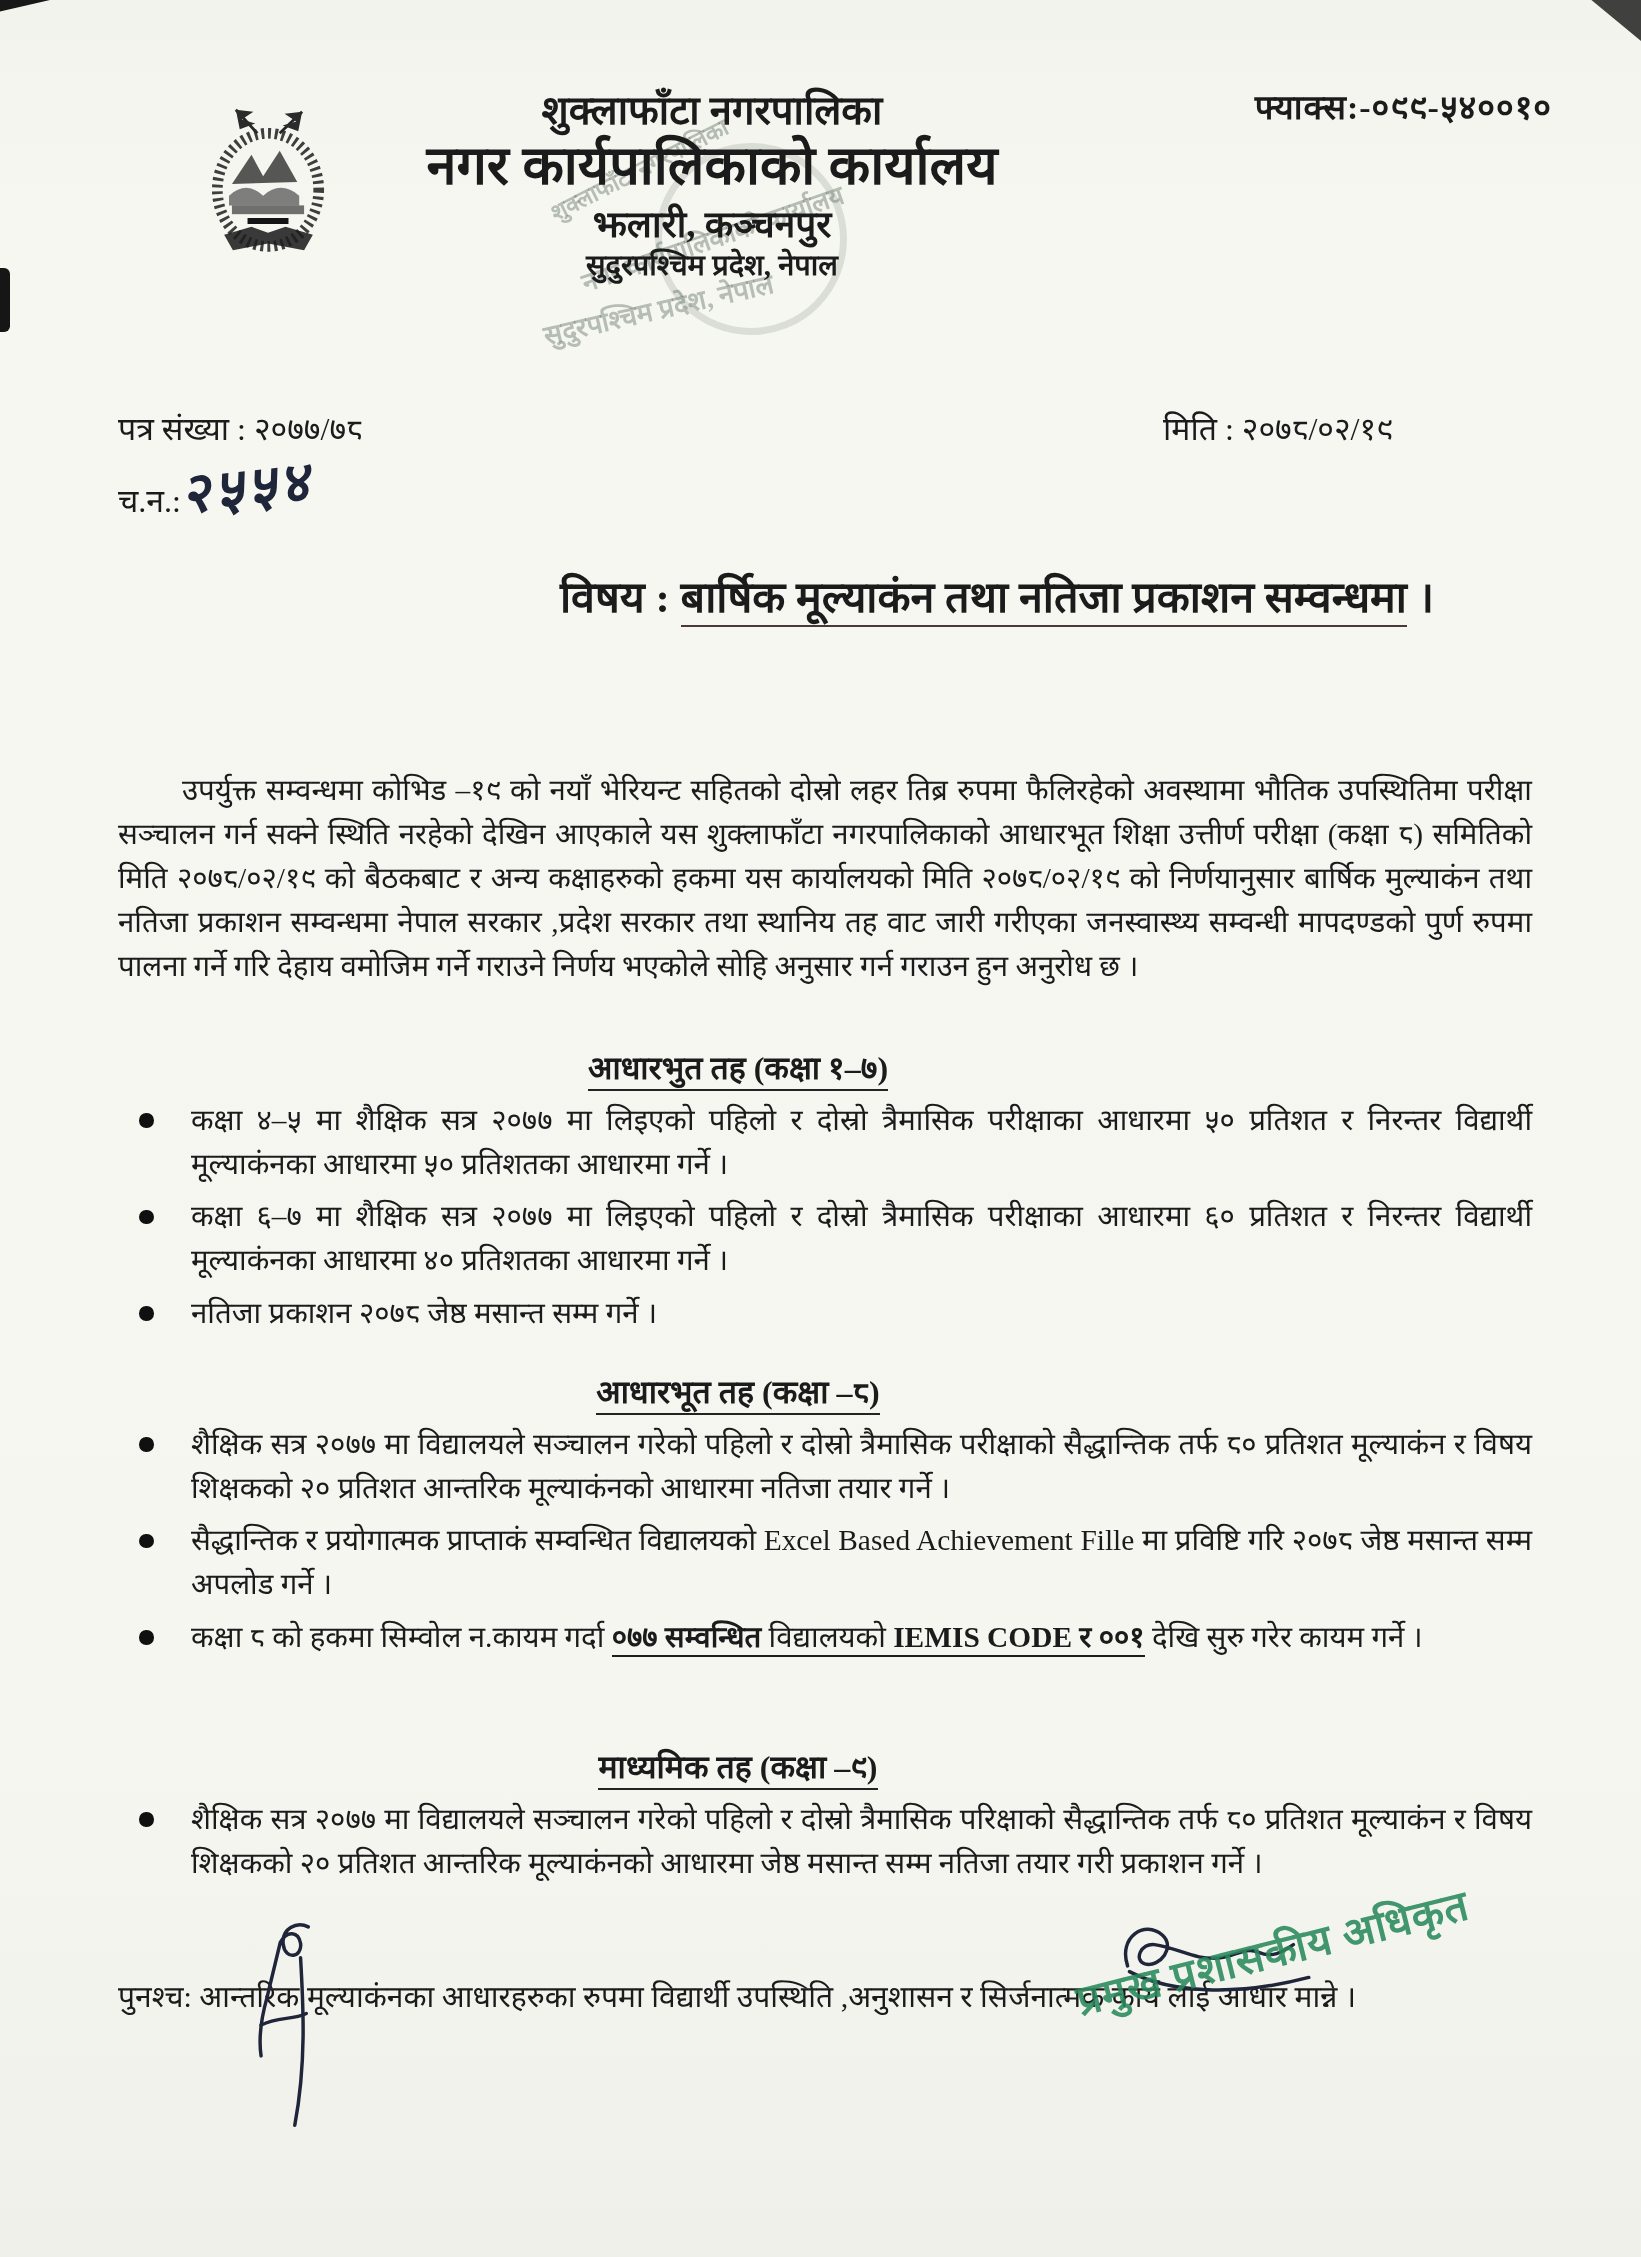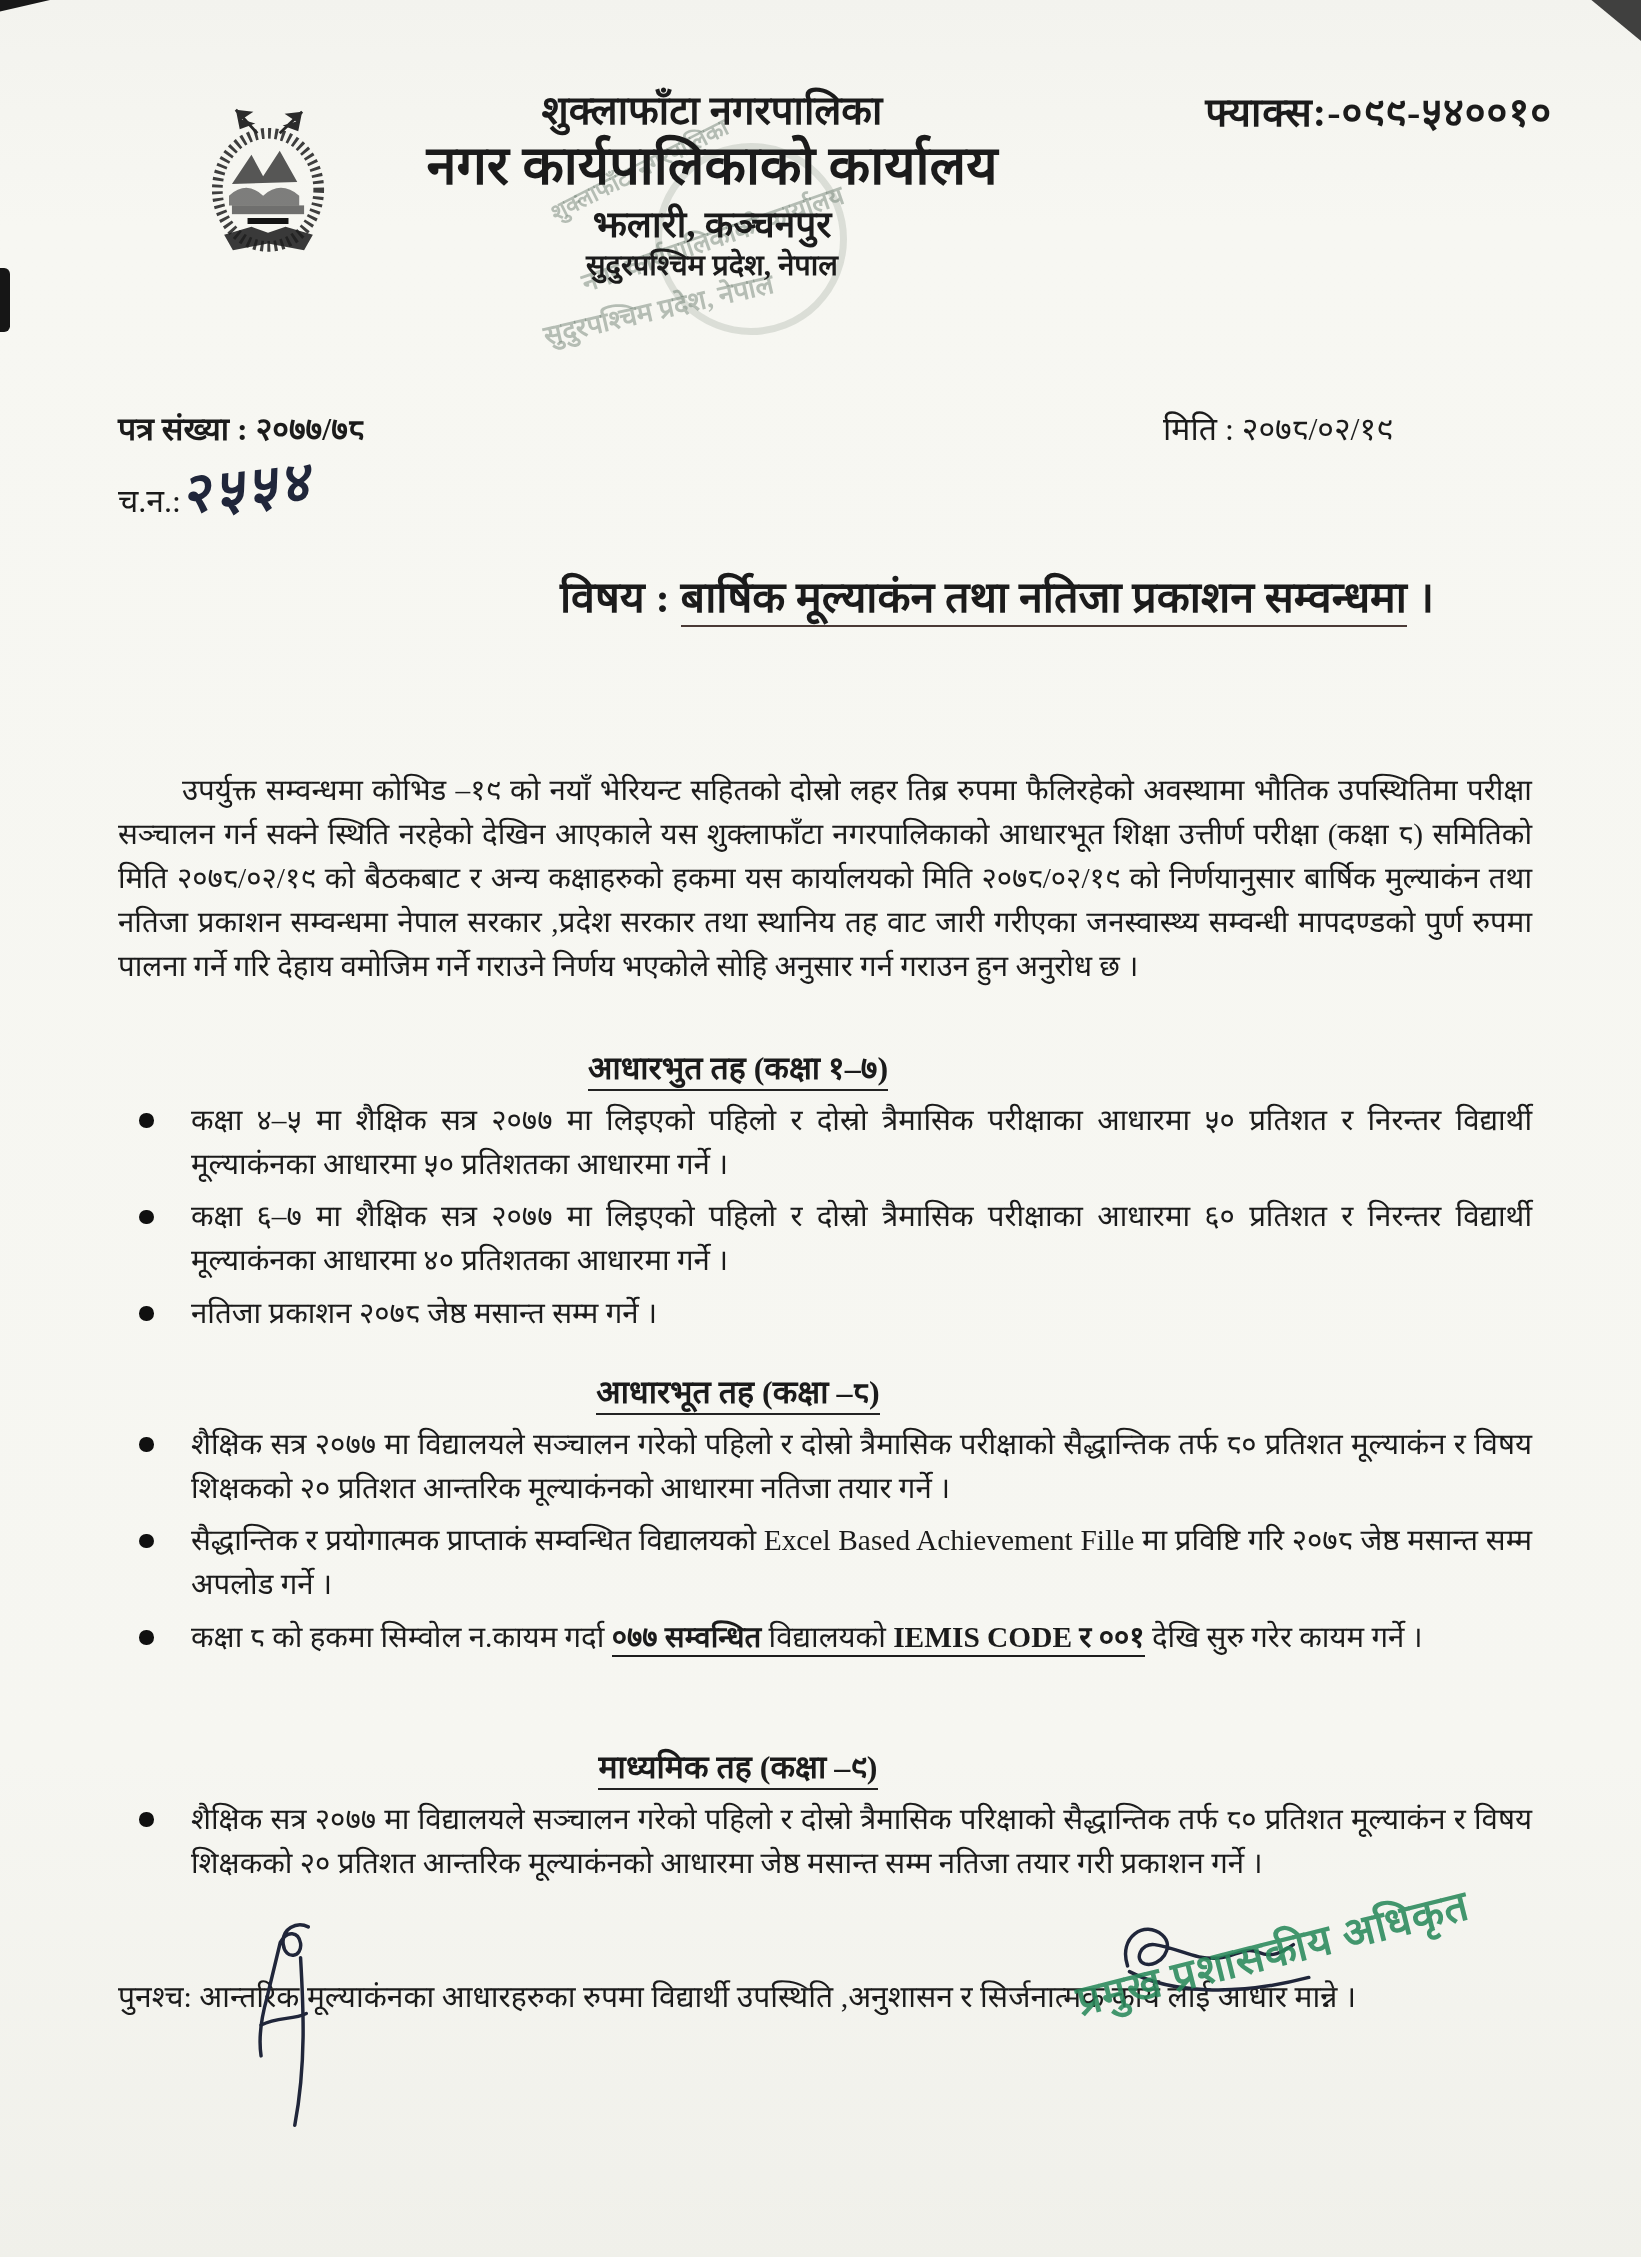--- a/index.html
+++ b/index.html
@@ -13,38 +13,38 @@
     overflow:hidden;
   }
   
   .art-tl{position:absolute;top:0;left:0;width:50px;height:11.6px;background:#181818;
           clip-path:polygon(0 0,100% 0,0 100%);}
   .art-tr{position:absolute;top:0;right:0;width:62px;height:41px;background:#202020;
           clip-path:polygon(100% 0,20% 0,100% 100%);opacity:.85;}
   .art-left{position:absolute;top:268px;left:0;width:9.7px;height:64px;background:#161616;
           border-radius:0 5.8px 5.8px 0;}
   
-  .fax{position:absolute;top:83px;right:89px;font-size:40px;font-weight:600;letter-spacing:1px;}
+  .fax{position:absolute;top:83px;right:89px;font-size:34px;font-weight:600;letter-spacing:1px;}
   
   .logo{position:absolute;left:201px;top:104px;width:135px;height:156px;}
   
   .wm-ring{position:absolute;left:655px;top:143px;width:178px;height:178px;border-radius:50%;
            border:7.7px solid rgba(110,125,112,.20);}
   .wm{position:absolute;color:rgba(100,118,104,.45);font-weight:700;white-space:nowrap;}
   .wm-t1{left:541px;top:153px;font-size:23px;transform:rotate(-27deg);}
   .wm-t2{left:575px;top:220px;font-size:26px;transform:rotate(-19deg);}
   .wm-t3{left:541px;top:290px;font-size:27px;transform:rotate(-13deg);}
   
   .hdr{position:absolute;top:89px;left:0;width:1424px;text-align:center;line-height:1.12;}
   .hdr-l1{font-size:40px;font-weight:700;}
   .hdr-l2{font-size:54px;font-weight:700;margin-top:1.9px;}
   .hdr-l3{font-size:37px;font-weight:700;margin-top:7.7px;}
   .hdr-l4{font-size:29px;font-weight:700;margin-top:3.9px;}
   
-  .meta-left{position:absolute;top:406px;left:118px;font-size:32px;font-weight:bold;}
+  .meta-left{position:absolute;top:406px;left:118px;font-size:32px;}
   .meta-date{position:absolute;top:406px;left:1163px;font-size:32px;}
   .chn{position:absolute;top:452px;left:118px;font-size:32px;}
   .hand{display:inline-block;font-size:56px;font-weight:600;color:#20263a;
         transform:rotate(-6deg) skewX(-8deg) translateY(-5.8px);letter-spacing:3.9px;margin-left:3.9px;}
   
   .subject{position:absolute;top:566px;left:0;width:1434px;text-align:right;
            font-size:43px;font-weight:700;}
   .subject .u-line{border-bottom:2.9px solid #4a3a36;padding-bottom:3.9px;}
   
   .addr{position:absolute;top:637px;left:118px;font-size:32px;line-height:1.6;}

